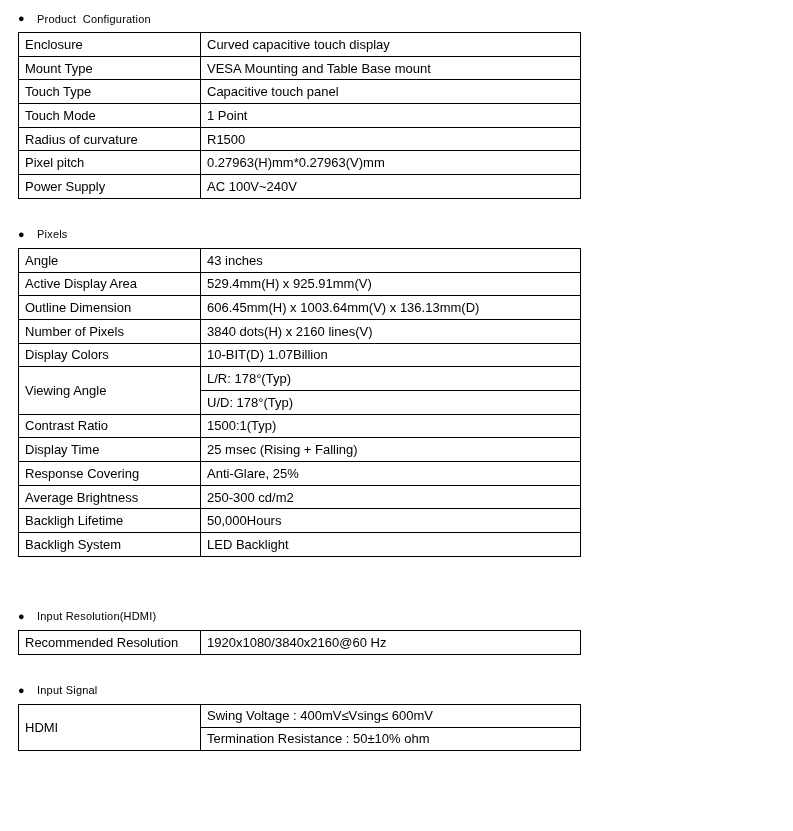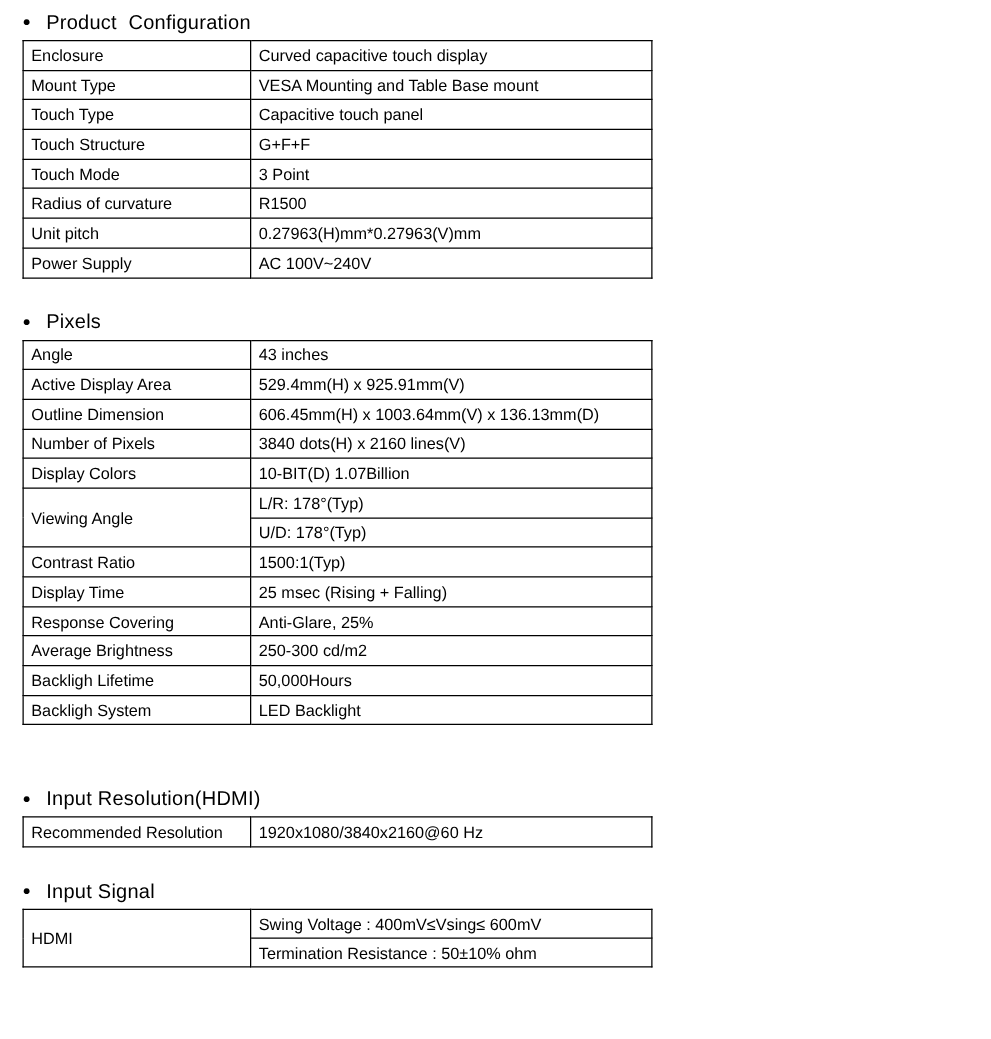--- a/index.html
+++ b/index.html
@@ -17,28 +17,28 @@
     height: 17px;
     margin-bottom: 5px;
   }
   .bullet {
     font-size: 11px;
     line-height: 1;
     width: 19px;
     display: inline-block;
   }
   .heading-text {
-    font-size: 16px;
+    font-size: 11px;
     white-space: pre;
     letter-spacing: 0.2px;
   }
 
   table.spec {
     border-collapse: collapse;
-    width: 504px;
+    width: 563px;
     table-layout: fixed;
   }
   table.spec td {
     border: 1px solid #000000;
     height: 23.7px;
     padding: 1px 6px;
     font-size: 13px;
     vertical-align: middle;
     overflow: hidden;
     white-space: nowrap;
@@ -70,33 +70,29 @@
         </tr>
         <tr>
           <td class="label-col">Mount Type</td>
           <td>VESA Mounting and Table Base mount</td>
         </tr>
         <tr>
           <td class="label-col">Touch Type</td>
           <td>Capacitive touch panel</td>
         </tr>
         <tr>
-          <td class="label-col">Touch Structure</td>
-          <td>G+F+F</td>
-        </tr>
-        <tr>
           <td class="label-col">Touch Mode</td>
-          <td>3 Point</td>
+          <td>1 Point</td>
         </tr>
         <tr>
           <td class="label-col">Radius of curvature</td>
           <td>R1500</td>
         </tr>
         <tr>
-          <td class="label-col">Unit pitch</td>
+          <td class="label-col">Pixel pitch</td>
           <td>0.27963(H)mm*0.27963(V)mm</td>
         </tr>
         <tr>
           <td class="label-col">Power Supply</td>
           <td>AC 100V~240V</td>
         </tr>
       </tbody>
     </table>
   </section>
 

